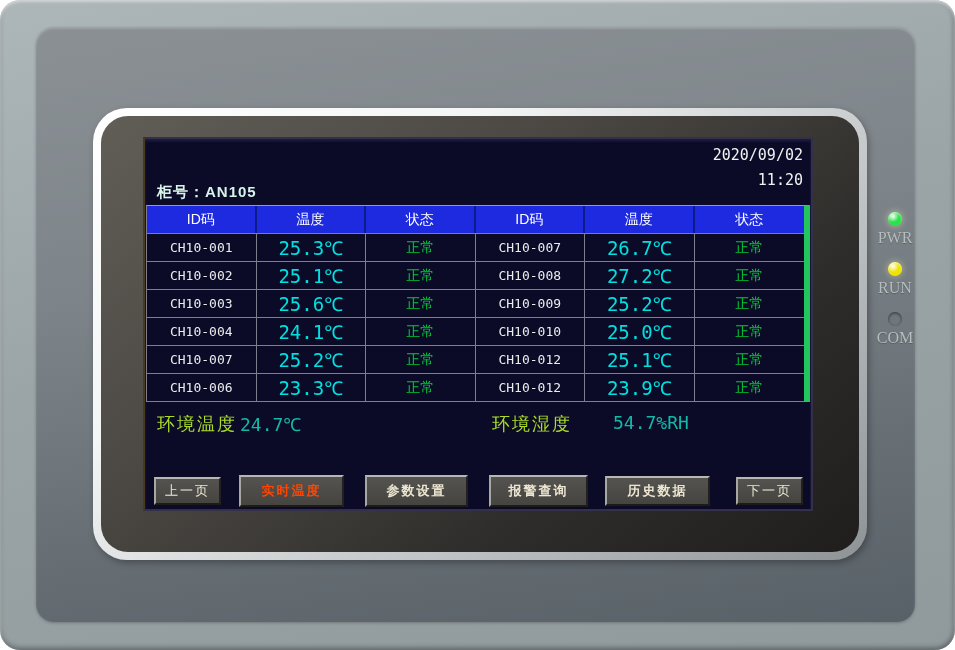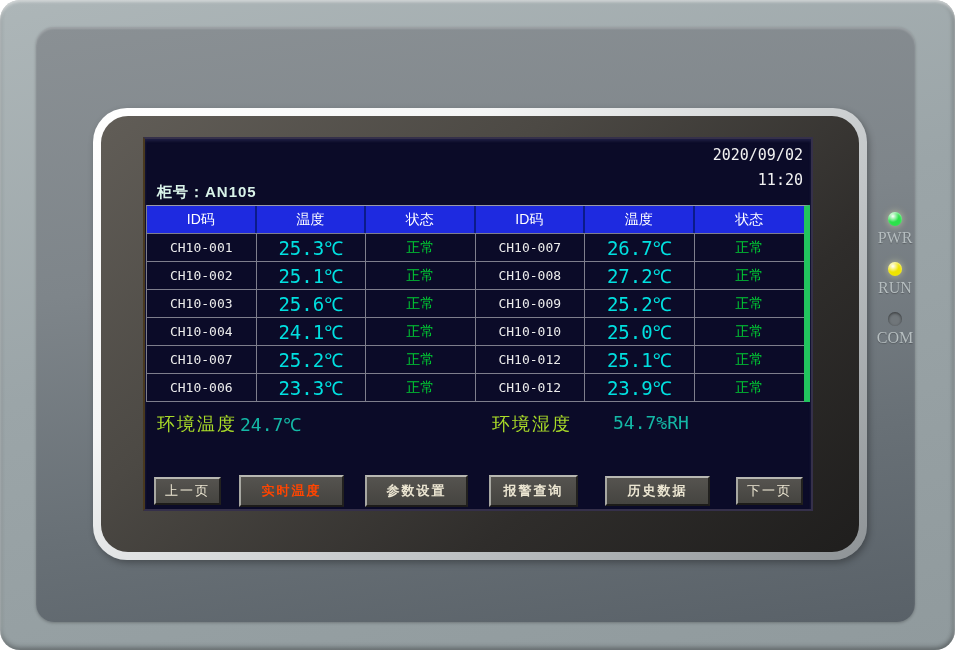--- a/index.html
+++ b/index.html
@@ -61,21 +61,21 @@
     border-top:2px solid #b8b8b2;border-left:2px solid #a8a8a2;
     border-right:2px solid #22211f;border-bottom:2px solid #1c1b19;
     letter-spacing:2px;
   }
   .btn-sm{font-size:13px;}
   .btn-lg{font-size:13px;font-weight:bold;}
   .btn-active{color:#ff4500;}
   .b-prev{left:9px;top:338px;width:67px;height:28px;}
   .b-realtime{left:94px;top:336px;width:105px;height:32px;}
   .b-params{left:220px;top:336px;width:103px;height:32px;}
-  .b-alarm{left:344px;top:336px;width:89px;height:32px;}
+  .b-alarm{left:344px;top:336px;width:99px;height:32px;}
   .b-history{left:460px;top:337px;width:105px;height:30px;font-weight:bold;}
   .b-next{left:591px;top:338px;width:67px;height:28px;}
 
   
   .led-col{position:absolute;left:872px;top:212px;width:46px;display:flex;flex-direction:column;gap:15px;}
   .led-block{display:flex;flex-direction:column;align-items:center;}
   .led-dot{width:14px;height:14px;border-radius:50%;box-shadow:inset 0 -1px 2px rgba(0,0,0,.4);}
   .led-on{box-shadow:0 0 6px 1px rgba(255,255,180,.35), inset 0 1px 2px rgba(255,255,255,.6);}
   .led-off{box-shadow:inset 0 1px 3px rgba(0,0,0,.55);}
   .led-label{margin-top:3px;font-family:"Liberation Serif",serif;font-size:16px;color:#b5bdbf;

